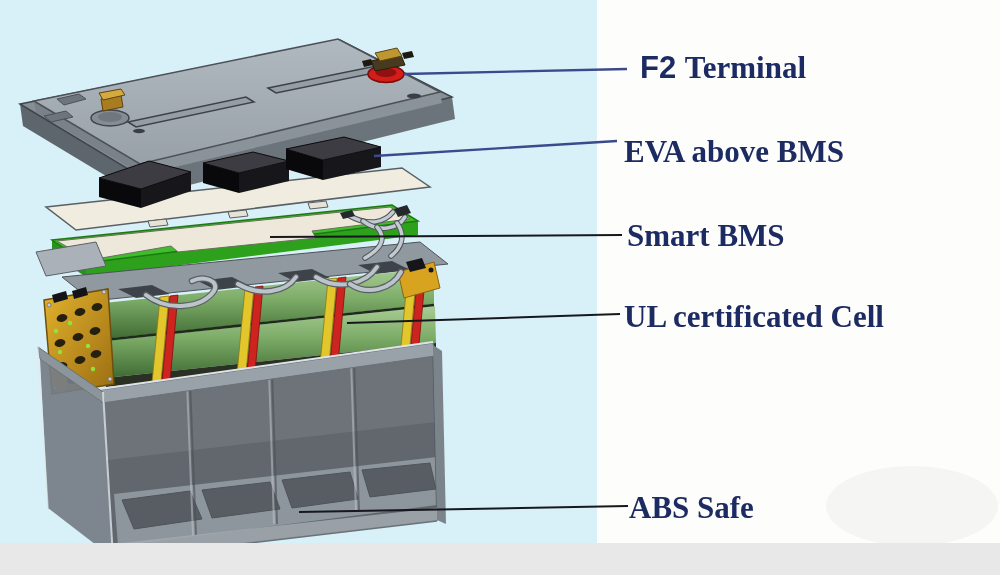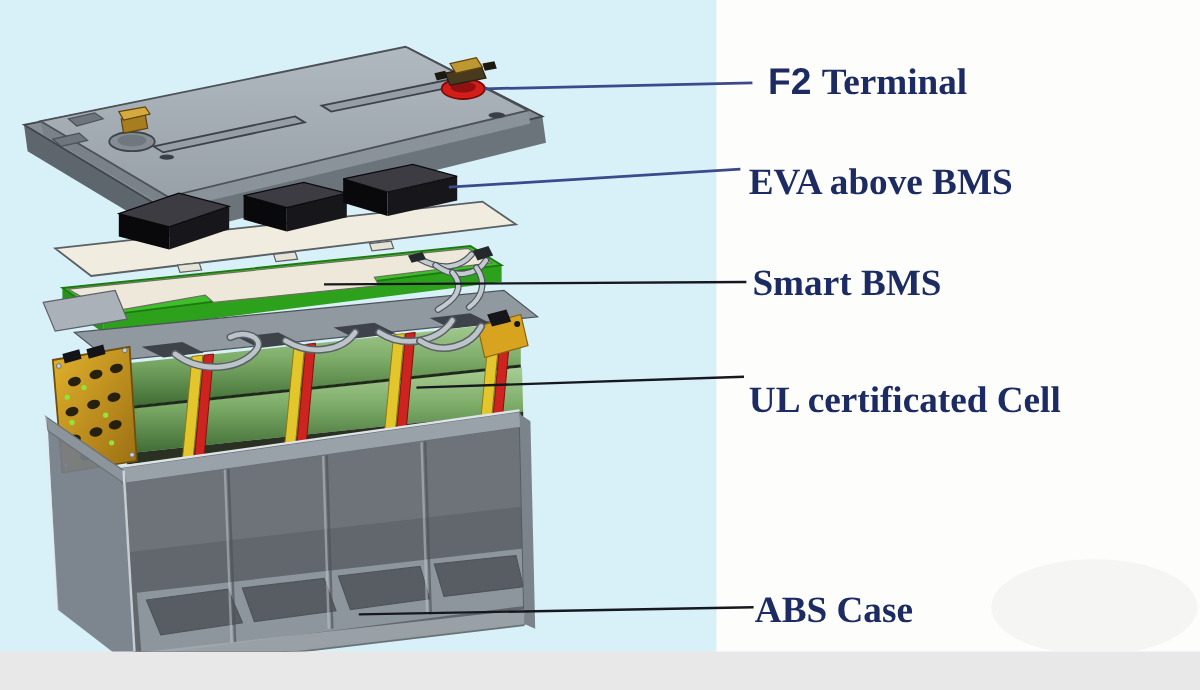--- a/index.html
+++ b/index.html
@@ -226,17 +226,17 @@
       <line class="leader dark" x1="347" y1="323" x2="620" y2="314"></line>
       <line class="leader dark" x1="299" y1="512" x2="628" y2="506"></line>
     </g>
   </svg>
 
   <div class="label" style="left:640px;top:52px">
     <span class="sans">F2</span><span style="margin-left:0.28em">Terminal</span>
   </div>
   <div class="label" style="left:624px;top:136px">EVA above BMS</div>
   <div class="label" style="left:627px;top:220px">Smart BMS</div>
-  <div class="label two-line" style="left:624px;top:312px">
+  <div class="label two-line" style="left:624px;top:296px">
     <div>UL certificated Cell</div>
   </div>
-  <div class="label" style="left:629px;top:492px">ABS Case</div>
+  <div class="label" style="left:629px;top:492px">ABS Safe</div>
 </div>
 
 </body></html>

